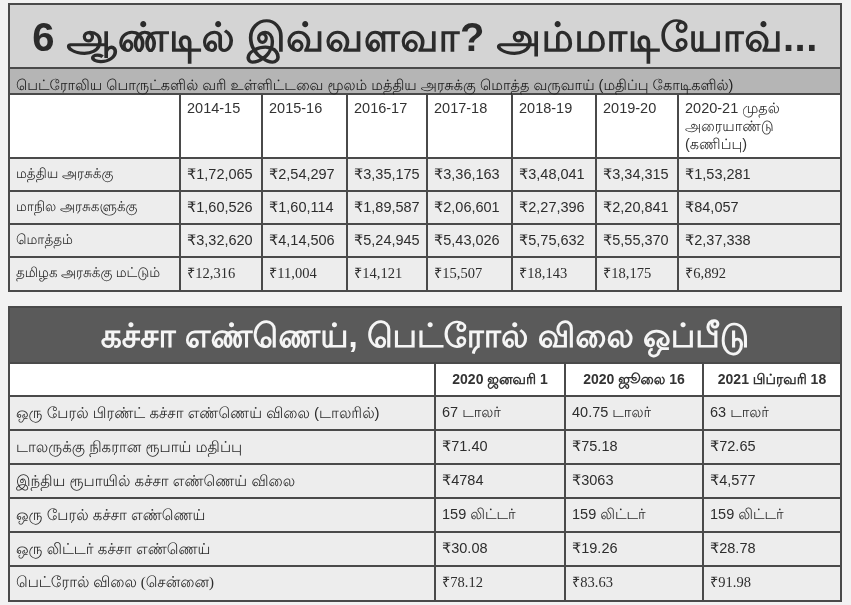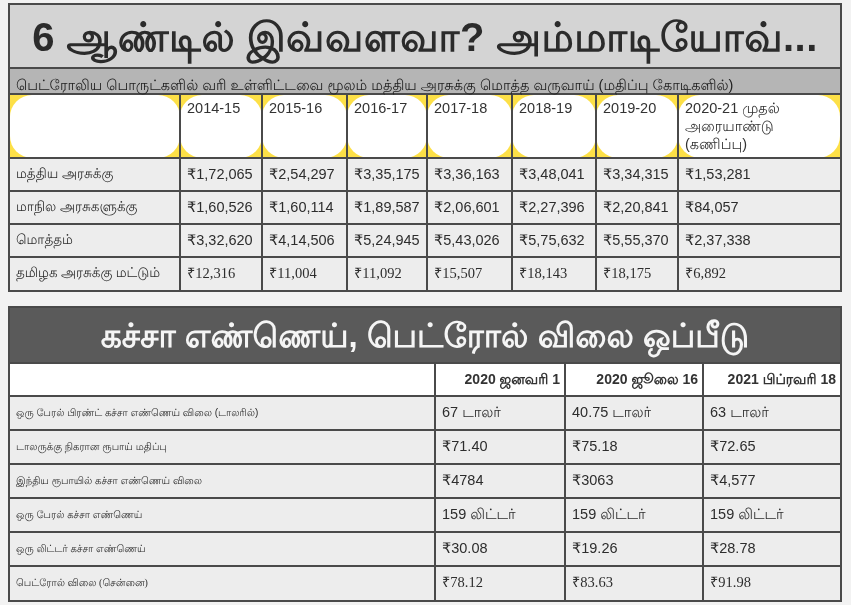--- a/index.html
+++ b/index.html
@@ -12,30 +12,30 @@
   .subtitle1 { height: 26px; background: #b5b5b5; border-bottom: 2px solid #4a4a4a;
     font-size: 14.5px; line-height: 33px; padding-left: 6px; color: #222; font-weight: normal; }
 
   table { border-collapse: collapse; width: 100%; table-layout: fixed; }
   td, th { border: 2px solid #4a4a4a; font-weight: normal; text-align: left; vertical-align: top; }
   tr:first-child td, tr:first-child th { border-top: none; }
   td:first-child, th:first-child { border-left: none; }
   td:last-child, th:last-child { border-right: none; }
   tr:last-child td { border-bottom: none; font-family: Liberation Serif, serif; }
 
-  .t1 th { height: 57px; background: #ffffff; font-size: 14.5px; padding: 4px 6px; line-height: 18px; color: #333; border-radius: 22px; }
+  .t1 th { height: 57px; background: #ffffff; font-size: 14.5px; padding: 4px 6px; line-height: 18px; color: #333; }
   .t1 td { height: 33px; font-size: 14.5px; padding: 0 6px; line-height: 30px; background: #ededed; color: #2d2d2d; }
   .t1 td.label { font-size: 13.5px; }
 
   .block2 { position: absolute; left: 8px; top: 306px; width: 834px; border: 2px solid #4a4a4a; background: #f4f4f4; }
   .title2 { height: 56px; background: #5a5a5a; border-bottom: 2px solid #4a4a4a; text-align: center;
     font-size: 33px; line-height: 56px; color: #f5f5f5; font-weight: bold; }
-  .t2 th { height: 32px; background: #ffffff; font-size: 14px; padding: 0 4px; line-height: 30px; color: #333; text-align: right; font-weight: bold; }
+  .t2 th { height: 32px; background: #ffffff; font-size: 14px; padding: 0 4px; line-height: 30px; color: #333; text-align: center; font-weight: bold; }
   .t2 td { height: 34px; font-size: 14.5px; padding: 0 6px; line-height: 31px; background: #ededed; color: #2d2d2d; }
-  .t2 td.label { font-size: 10px; margin-top: 21px; }
+  .t2 td.label { font-size: 15px; margin-top: 21px; }
 </style>
 </head>
 <body>
 
 <div class="block1">
   <div class="title1">6 ஆண்டில் இவ்வளவா? அம்மாடியோவ்...</div>
   <div class="subtitle1">பெட்ரோலிய பொருட்களில் வரி உள்ளிட்டவை மூலம் மத்திய அரசுக்கு மொத்த வருவாய் (மதிப்பு கோடிகளில்)</div>
   <table class="t1">
     <colgroup>
       <col style="width:170px">
@@ -85,21 +85,21 @@
       <td>₹5,24,945</td>
       <td>₹5,43,026</td>
       <td>₹5,75,632</td>
       <td>₹5,55,370</td>
       <td>₹2,37,338</td>
     </tr>
     <tr>
       <td class="label">தமிழக அரசுக்கு மட்டும்</td>
       <td>₹12,316</td>
       <td>₹11,004</td>
-      <td>₹11,092</td>
+      <td>₹14,121</td>
       <td>₹15,507</td>
       <td>₹18,143</td>
       <td>₹18,175</td>
       <td>₹6,892</td>
     </tr>
   </tbody>
     </table>
 </div>
 
 <div class="block2">

